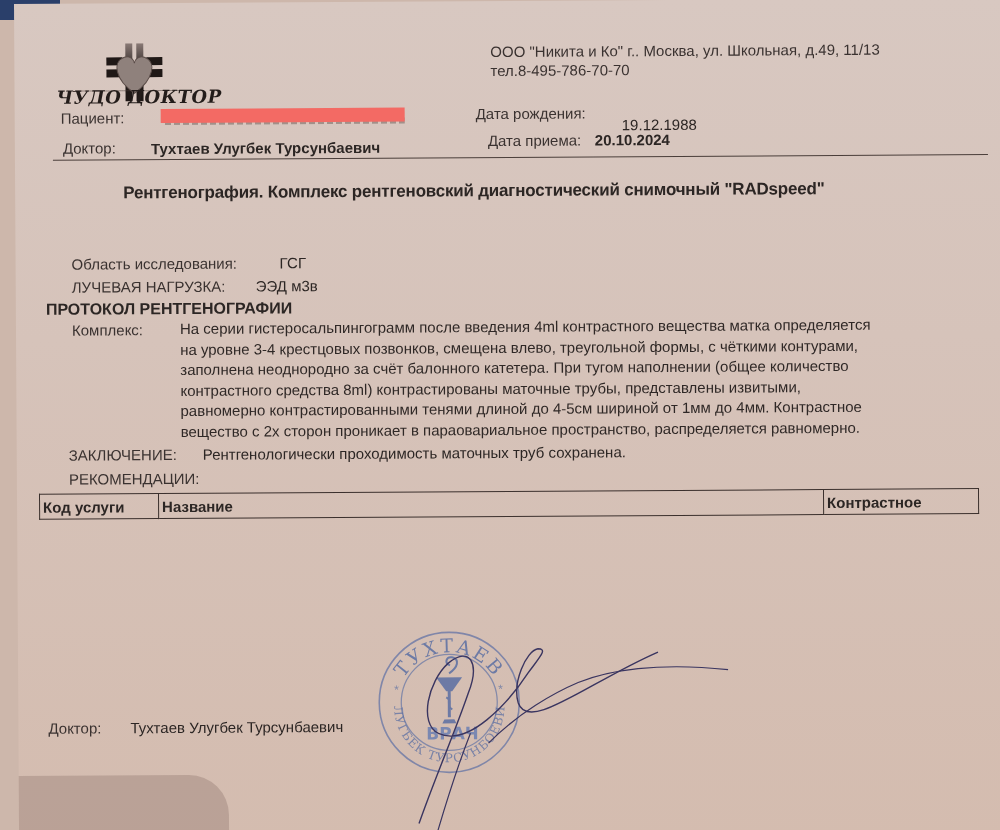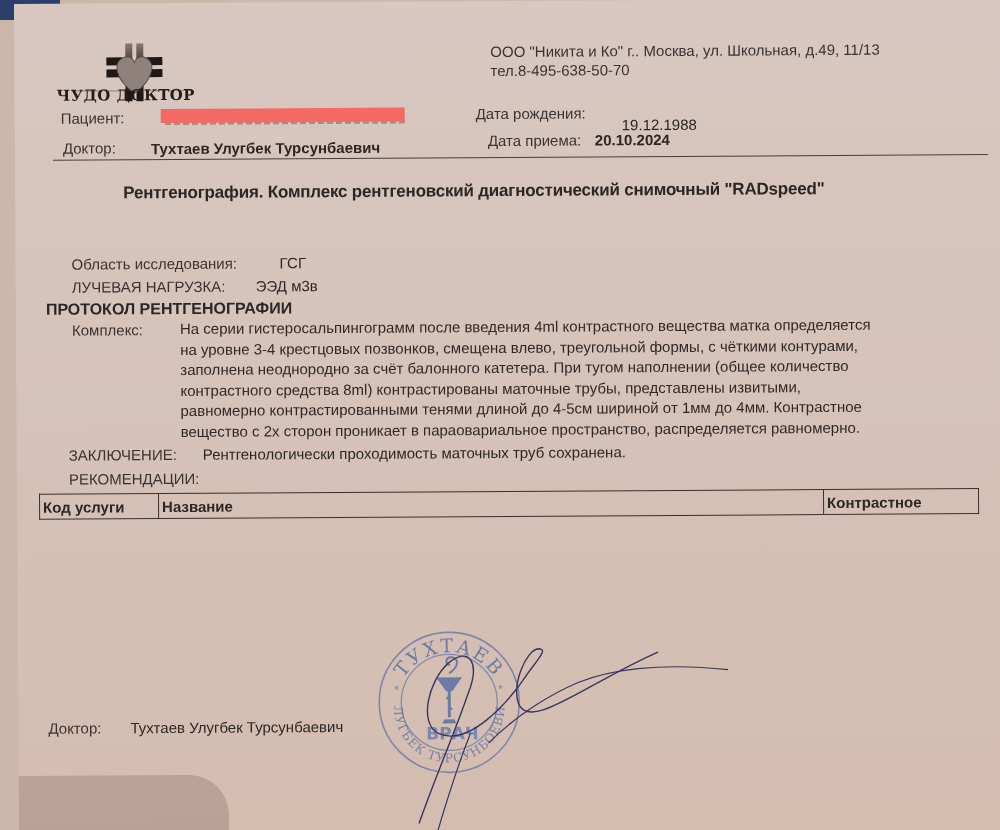--- a/index.html
+++ b/index.html
@@ -20,22 +20,22 @@
       transform-origin: 0 0;
     }
     .shadow-blob {
       position: absolute; left: 0; top: 772px; width: 210px; height: 70px;
       background: rgba(120,95,85,0.28); border-top-right-radius: 40px;
     }
     .abs { position: absolute; white-space: nowrap; }
     .logo { position: absolute; left: 78px; top: 40px; width: 130px; height: 70px; }
     .logo-text {
       position: absolute; left: 42px; top: 83px;
-      font-family: "DejaVu Serif", serif; font-weight: bold; font-size: 15px;
-      letter-spacing: 0.5px; color: #231c1a;
+      font-family: "DejaVu Serif", serif; font-weight: bold; font-size: 18px;
+      letter-spacing: 0.5px; color: #231c1a; font-style: italic;
     }
     .logo-tiny {
       position: absolute; left: 58px; top: 87px; width: 118px; height: 2px;
       border-top: 1px dotted #4a3c38;
     }
     .lbl { font-size: 15px; color: #3a3230; }
     .val { font-size: 15px; color: #2c2624; }
     .bold { font-weight: bold; }
     .redact {
       position: absolute; left: 146px; top: 106px; width: 244px; height: 14px;
@@ -90,21 +90,21 @@
     <rect x="14" y="14" width="16" height="8" fill="#1f1816"></rect>
     <rect x="14" y="26" width="16" height="8" fill="#1f1816"></rect>
     <rect x="54" y="14" width="16" height="8" fill="#1f1816"></rect>
     <rect x="54" y="26" width="16" height="8" fill="#1f1816"></rect>
     <path d="M42 50 C22 36 20 18 32 14 C38 12 42 17 42 20 C42 17 46 12 52 14 C64 18 62 36 42 50 Z" fill="#8f817c" stroke="#5a4c48" stroke-width="1"></path>
   </svg>
   <div class="logo-tiny"></div>
   <div class="logo-text">ЧУДО ДОКТОР</div>
 
   <div class="abs val" style="left:476px; top:42px; color:#3a3230;">ООО "Никита и Ко" г.. Москва, ул. Школьная, д.49, 11/13</div>
-  <div class="abs val" style="left:476px; top:61px; color:#3a3230;">тел.8-495-638-50-70</div>
+  <div class="abs val" style="left:476px; top:61px; color:#3a3230;">тел.8-495-786-70-70</div>
 
   <div class="abs lbl" style="left:46px; top:106px;">Пациент:</div>
   <div class="redact-under"></div>
   <div class="redact"></div>
 
   <div class="abs lbl" style="left:48px; top:136px;">Доктор:</div>
   <div class="abs val bold" style="left:136px; top:137px;">Тухтаев Улугбек Турсунбаевич</div>
 
   <div class="abs lbl" style="left:461px; top:104px;">Дата рождения:</div>
   <div class="abs val" style="left:607px; top:116px;">19.12.1988</div>

